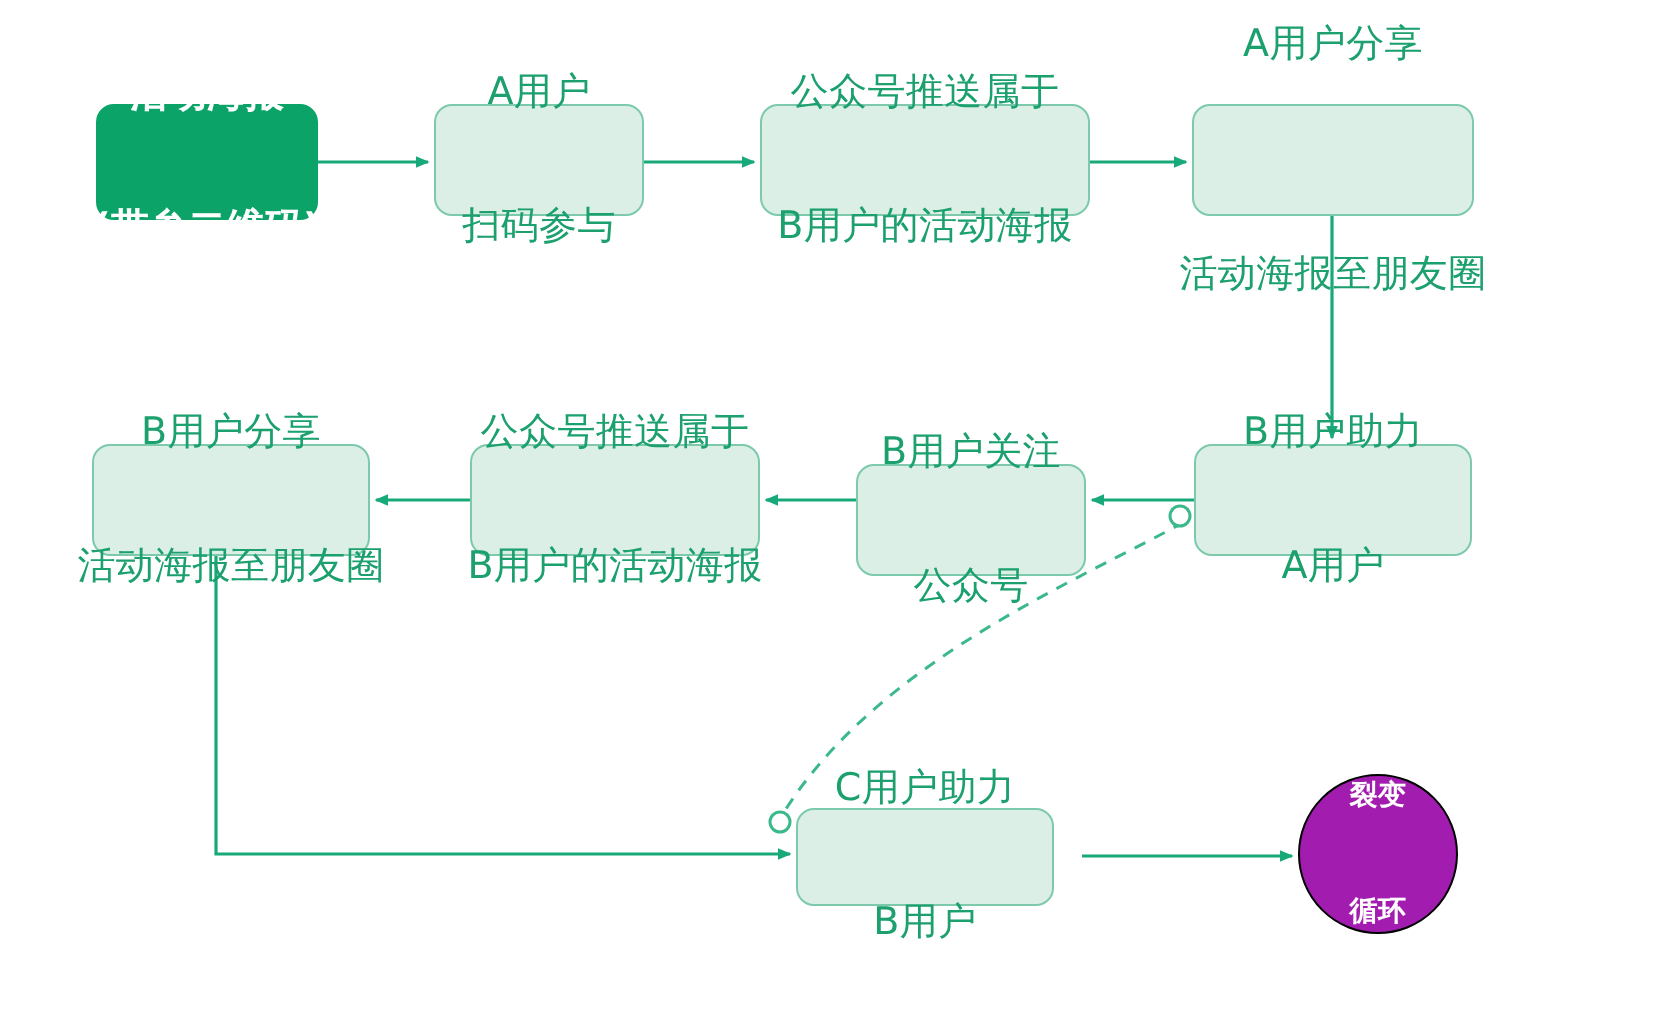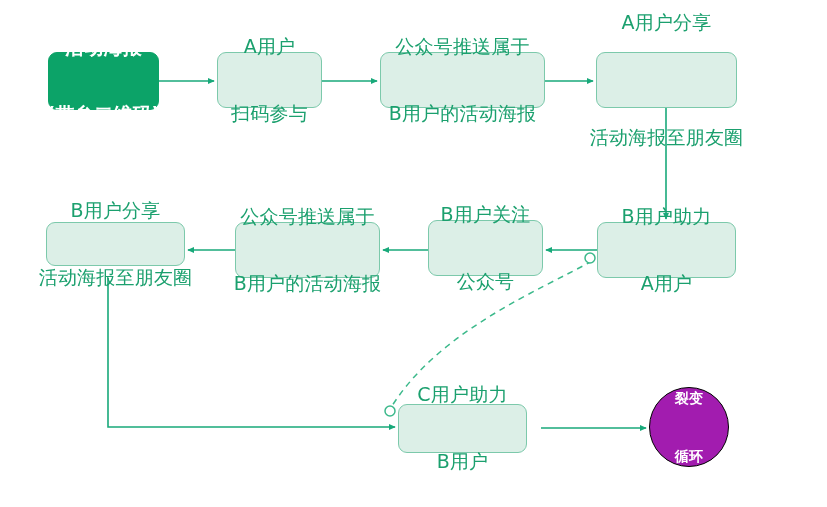--- a/index.html
+++ b/index.html
@@ -117,31 +117,31 @@
   <div class="node box" style="left:380px; top:52px; width:165px; height:56px;">
     <span>公众号推送属于</span>
     <span class="line2">B用户的活动海报</span>
   </div>
 
   <div class="node box" style="left:596px; top:52px; width:141px; height:56px;gap:48px;">
     <span>A用户分享</span>
     <span class="line2">活动海报至朋友圈</span>
   </div>
 
-  <div class="node box" style="left:46px; top:222px; width:139px; height:44px;text-align:right;">
+  <div class="node box" style="left:46px; top:222px; width:139px; height:56px;text-align:right;">
     <span>B用户分享</span>
     <span class="line2">活动海报至朋友圈</span>
   </div>
 
   <div class="node box" style="left:235px; top:222px; width:145px; height:56px;">
     <span>公众号推送属于</span>
     <span class="line2">B用户的活动海报</span>
   </div>
 
-  <div class="node box" style="left:428px; top:220px; width:115px; height:56px;">
+  <div class="node box" style="left:428px; top:232px; width:115px; height:56px;">
     <span>B用户关注</span>
     <span class="line2">公众号</span>
   </div>
 
   <div class="node box" style="left:597px; top:222px; width:139px; height:56px;">
     <span>B用户助力</span>
     <span class="line2">A用户</span>
   </div>
 
   <div class="node box" style="left:398px; top:404px; width:129px; height:49px;">

